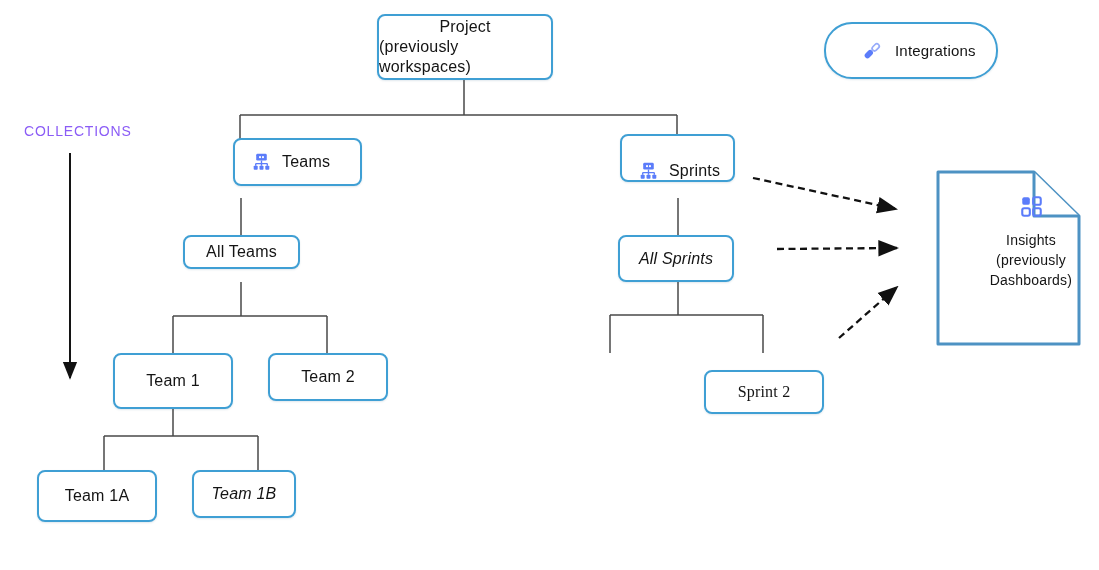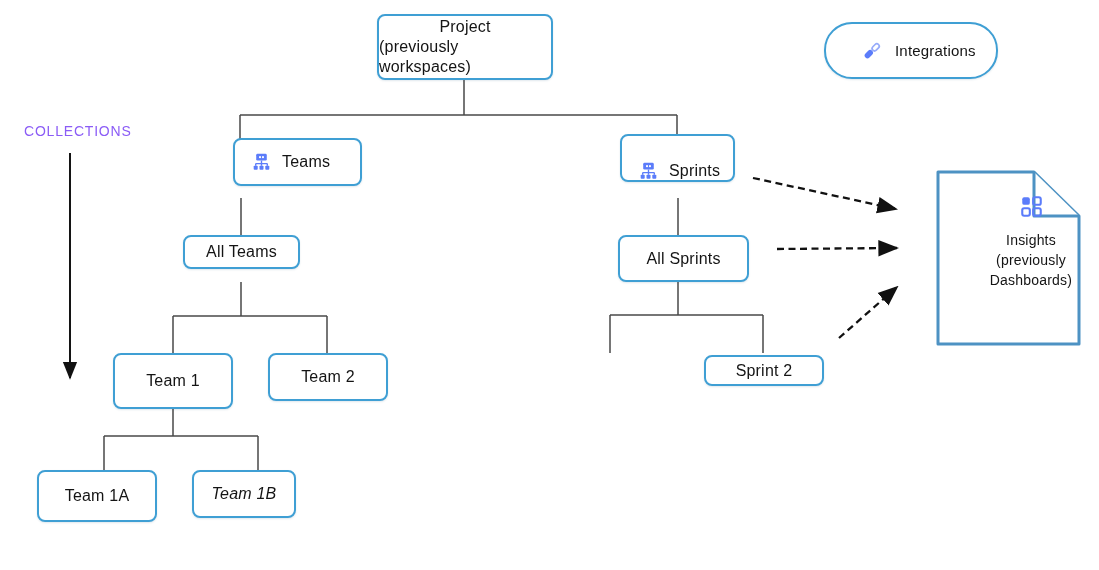--- a/index.html
+++ b/index.html
@@ -120,32 +120,32 @@
         <rect x="12.6" y="12" width="3.8" height="3.8" rx="0.8" fill="#5b7cfa"></rect>
       </svg>
     </span>
     <span>Sprints</span>
   </div>
 
   <div class="node" style="left:183px;top:235px;width:117px;height:34px;">
     <span>All Teams</span>
   </div>
 
-  <div class="node" style="left:618px;top:235px;width:131px;height:47px;">
+  <div class="node" style="left:618px;top:235px;width:116px;height:47px;font-style:italic;">
     <span>All Sprints</span>
   </div>
 
   <div class="node" style="left:113px;top:353px;width:120px;height:56px;">
     <span>Team 1</span>
   </div>
   <div class="node" style="left:268px;top:353px;width:120px;height:48px;">
     <span>Team 2</span>
   </div>
 
-  <div class="node" style="left:704px;top:355px;width:120px;height:31px;">
+  <div class="node" style="left:704px;top:370px;width:120px;height:44px;font-family:Liberation Serif, serif;">
     <span>Sprint 2</span>
   </div>
 
   <div class="node" style="left:37px;top:470px;width:120px;height:52px;">
     <span>Team 1A</span>
   </div>
   <div class="node" style="left:192px;top:470px;width:104px;height:48px;font-style:italic;">
     <span>Team 1B</span>
   </div>
 

